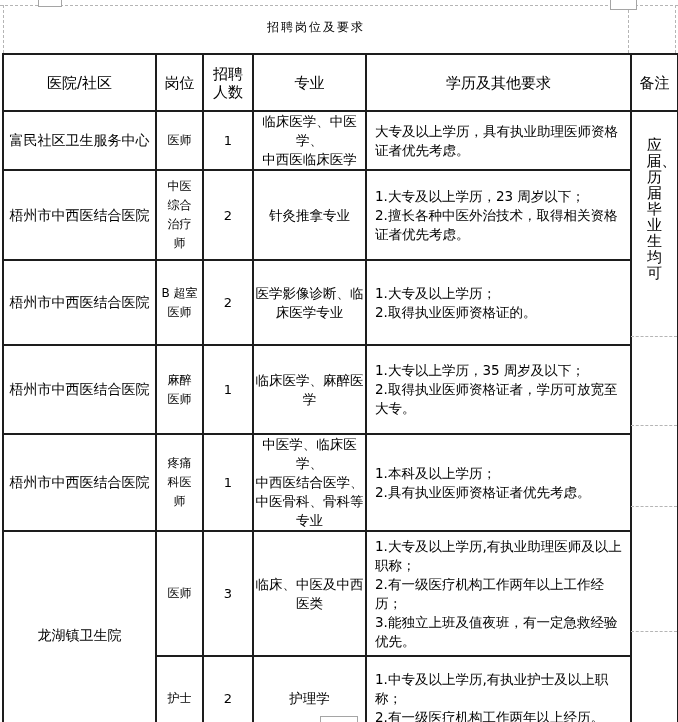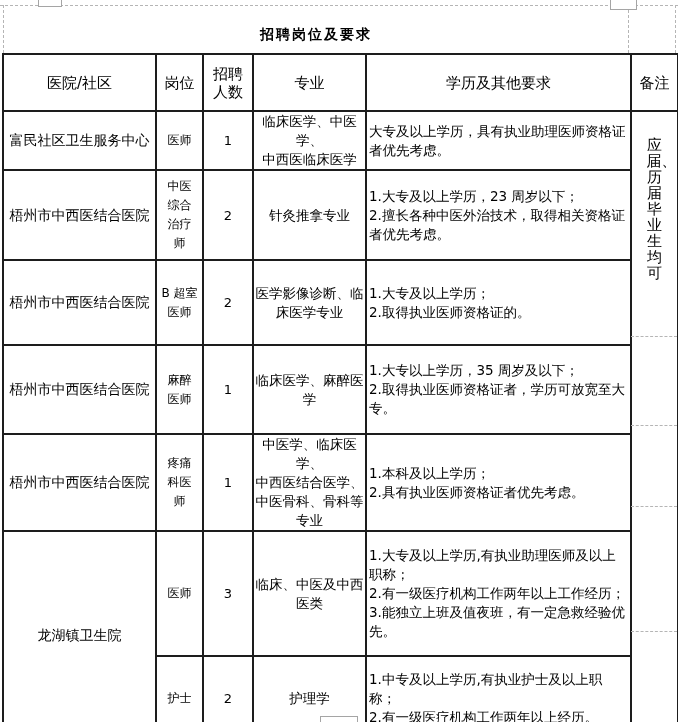--- a/index.html
+++ b/index.html
@@ -2,38 +2,38 @@
 <html><head>
 <meta charset="utf-8">
 <style>
   html,body { margin:0; padding:0; background:#fff; }
   .sheet {
     position:relative; width:678px; height:722px; background:#ffffff;
     font-family:"DejaVu Sans","Liberation Sans",sans-serif; color:#000;
     overflow:hidden;
   }
   .title {
-    position:absolute; left:2px; top:12px; width:628px; height:46px;
+    position:absolute; left:2px; top:4px; width:628px; height:46px;
     display:flex; align-items:center; justify-content:center;
-    font-size:14px; font-weight:bold; letter-spacing:2px;
+    font-size:12px; font-weight:normal; letter-spacing:2px;
   }
   table.grid {
     position:absolute; left:2px; top:53px; width:675px;
     border-collapse:collapse; table-layout:fixed;
   }
   td {
     border:2px solid #1d1d1d; padding:0 1px; vertical-align:middle;
     text-align:center; font-size:13.5px; line-height:19px;
     white-space:pre-line; overflow:hidden;
   }
   td.hd   { font-weight:normal; font-size:15px; line-height:18px; }
   td.hosp { font-size:14px;font-family:Liberation Serif, serif; }
   td.pos  { font-size:12px; }
   td.cnt  { font-size:13px; }
-  td.req  { text-align:left; padding:1px 2px; word-break:break-all; }
+  td.req  { text-align:left; padding:1px 8px; word-break:break-all; }
   td.remark-cell { vertical-align:top; }
   .vtext {
     width:16px; margin:6px auto 0 auto; font-size:15px; line-height:16px;
     word-break:break-all; text-align:center; white-space:normal;
   }
   .dash-h { position:absolute; height:0; border-top:1px dashed #b5b5b5; z-index:3; }
   .dash-v { position:absolute; width:0; border-left:1px dashed #b5b5b5; z-index:3; }
   .tab    { position:absolute; background:#fff; border:1px solid #a5a5a5; z-index:4; }
 </style>
 </head>

